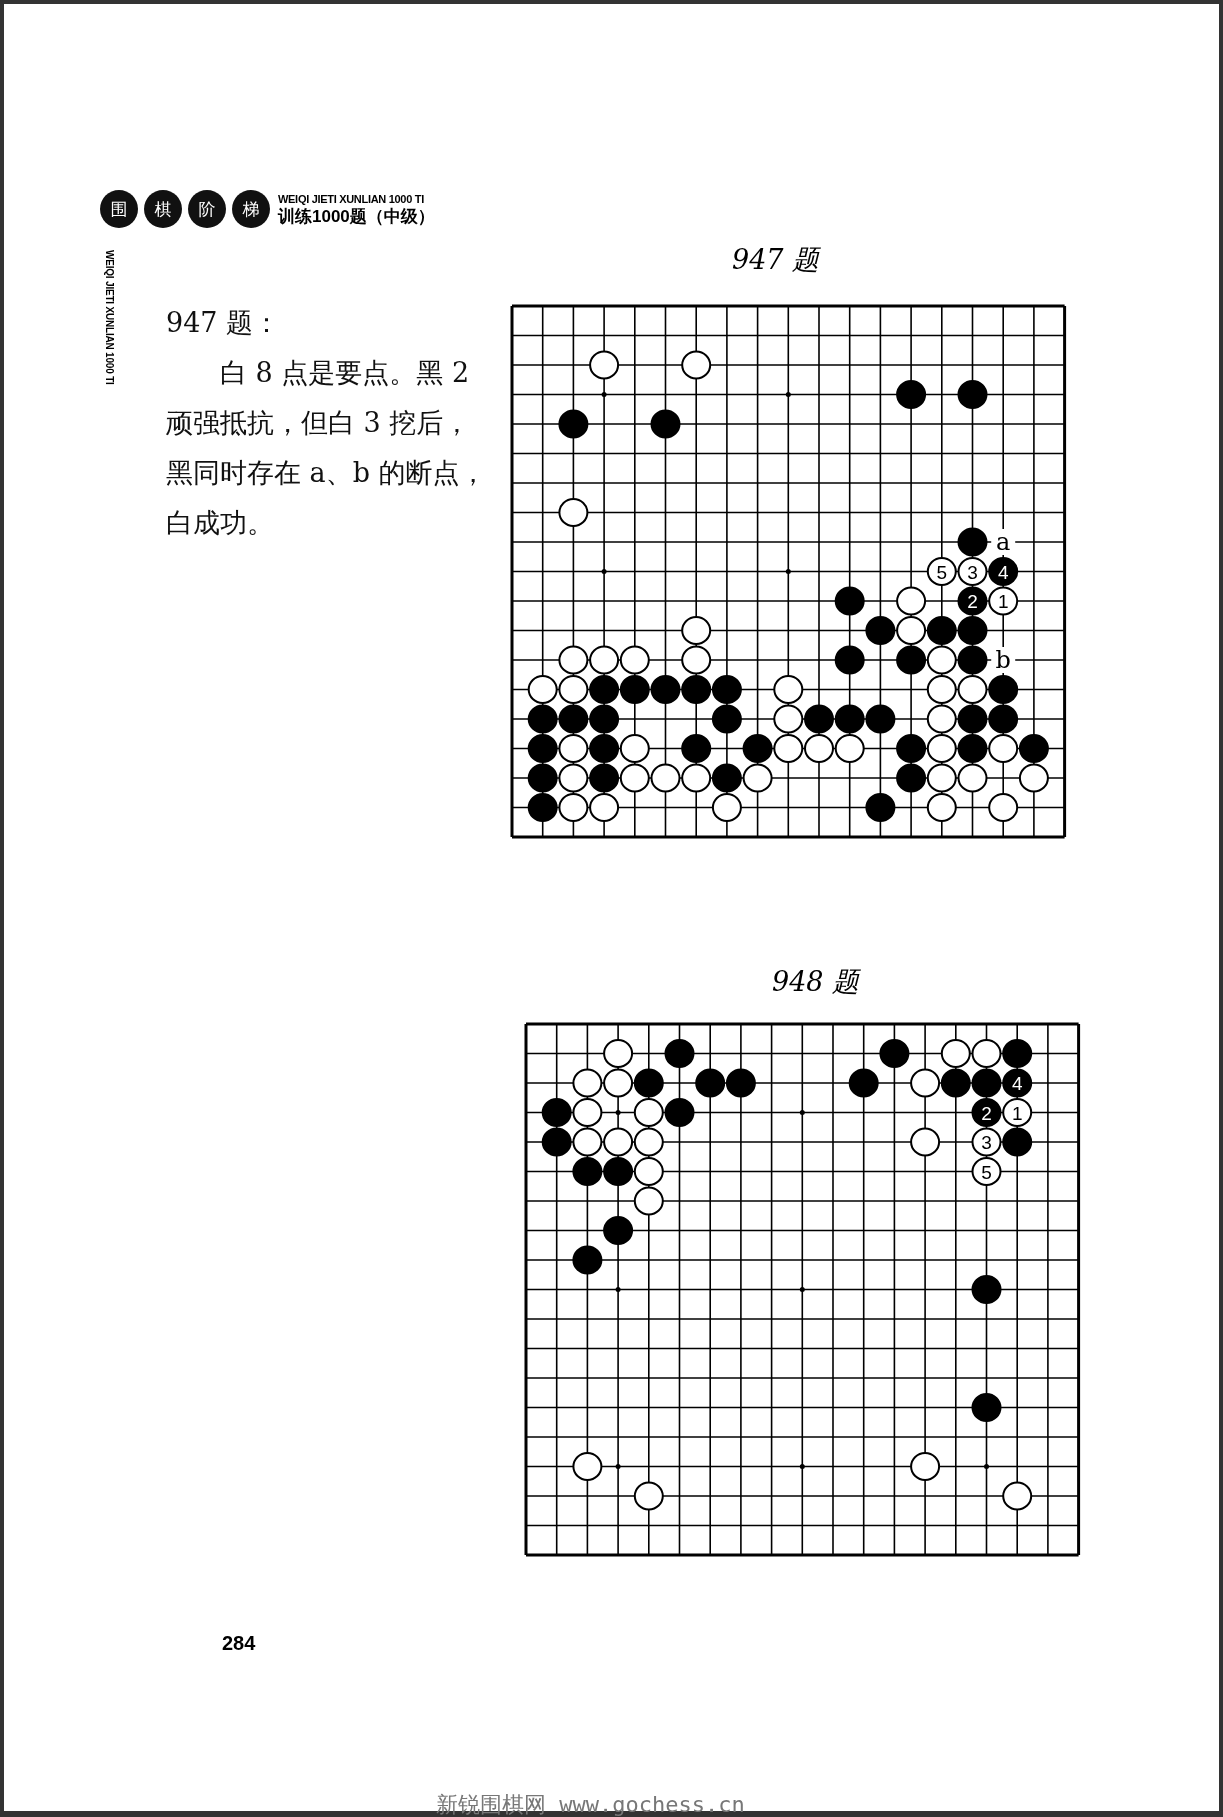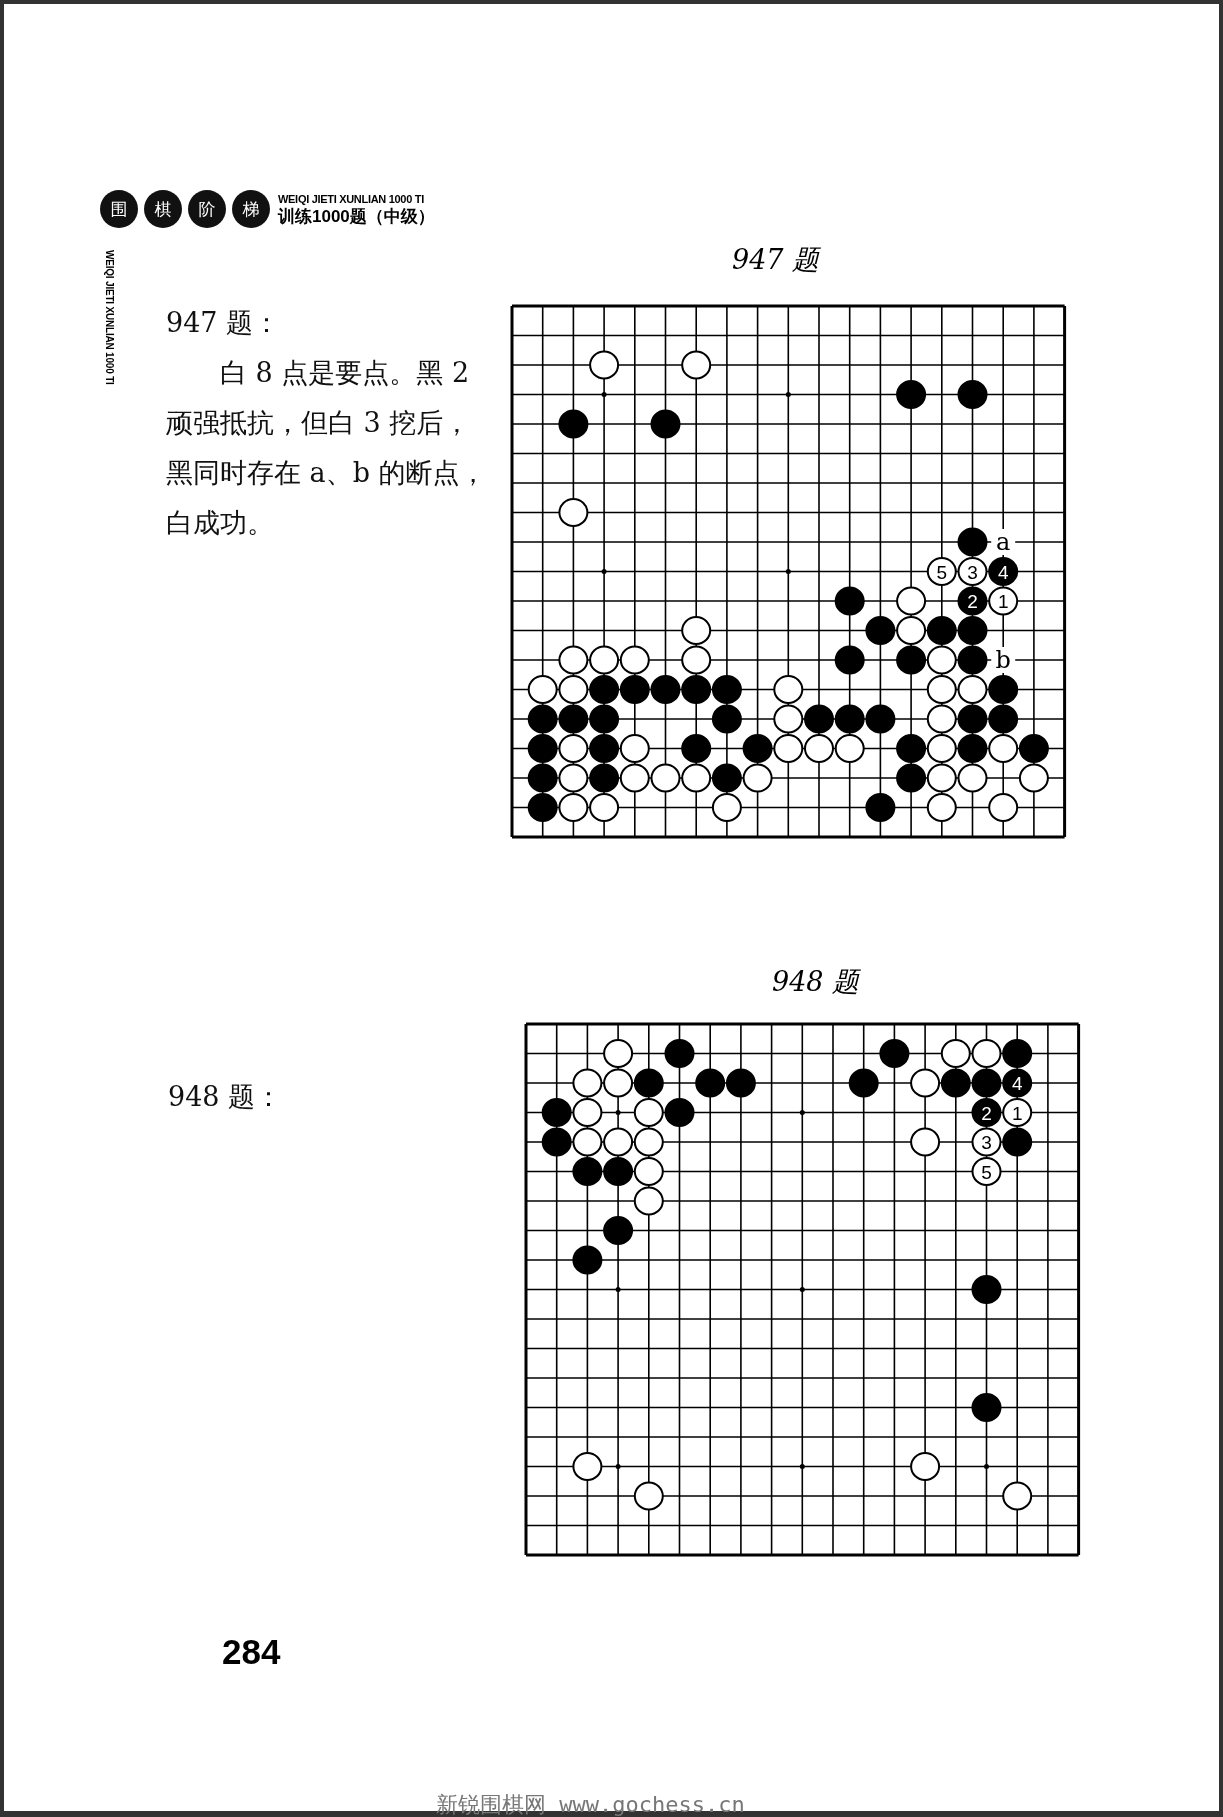--- a/index.html
+++ b/index.html
@@ -9,21 +9,21 @@
   .logo-circle { width:38px; height:38px; border-radius:50%; background:#111; color:#fff; font-size:17px; display:flex; align-items:center; justify-content:center; margin-right:6px; font-family:"DejaVu Sans", sans-serif; }
   .header-text { margin-left:2px; line-height:1; font-family:"Liberation Sans", sans-serif; font-weight:bold; }
   .header-en { font-size:11px; letter-spacing:-0.3px; }
   .header-cn { font-size:17px; margin-top:3px; }
   .side-text { position:absolute; left:100px; top:246px; writing-mode:vertical-rl; font-family:"Liberation Sans", sans-serif; font-weight:bold; font-size:10px; letter-spacing:-0.2px; }
   .board-title { position:absolute; font-size:27px; font-family:"DejaVu Serif", serif;font-style:italic; }
   .problem-text { position:absolute; font-size:27px; line-height:50px; font-family:"DejaVu Serif", serif; color:#111; }
   .problem-text .label { display:block; }
   .problem-text .body { display:block; text-indent:2em; width:330px; }
   .board { position:absolute; }
-  .page-number { position:absolute; left:218px; top:1628px; font-size:35px; font-family:"Liberation Sans", sans-serif; font-weight:bold;text-align:right; }
+  .page-number { position:absolute; left:218px; top:1628px; font-size:20px; font-family:"Liberation Sans", sans-serif; font-weight:bold;text-align:right; }
   .watermark { position:absolute; left:432px; top:1786px; font-size:22px; color:#777; font-family:"DejaVu Sans Mono", monospace; }
 </style>
 </head>
 <body>
 
 <div class="page">
 
   <div class="header">
     <div class="logo-circle">围</div>
     <div class="logo-circle">棋</div>
@@ -345,21 +345,20 @@
       <g>
         <ellipse cx="437.8" cy="509.5" rx="14" ry="13.5" fill="#fff" stroke="#000" stroke-width="2"></ellipse>
       </g>
       <g>
         <ellipse cx="499.2" cy="509.5" rx="14" ry="13.5" fill="#fff" stroke="#000" stroke-width="2"></ellipse>
       </g>
     </svg>
 
   <div class="board-title" style="left:768px; top:960px;">948 题</div>
   <div class="problem-text" style="left:164px; top:1068px;">
-    <span class="label">948 题：</span>
   </div>
   <svg class="board" id="board-1" style="left:514px; top:1012px;" width="570" height="546">
       <line x1="8" y1="8" x2="560.6" y2="8" stroke="#000" stroke-width="3"></line>
       <line x1="8" y1="8" x2="8" y2="539" stroke="#000" stroke-width="3"></line>
       <line x1="8" y1="37.5" x2="560.6" y2="37.5" stroke="#000" stroke-width="1.6"></line>
       <line x1="38.7" y1="8" x2="38.7" y2="539" stroke="#000" stroke-width="1.6"></line>
       <line x1="8" y1="67" x2="560.6" y2="67" stroke="#000" stroke-width="1.6"></line>
       <line x1="69.4" y1="8" x2="69.4" y2="539" stroke="#000" stroke-width="1.6"></line>
       <line x1="8" y1="96.5" x2="560.6" y2="96.5" stroke="#000" stroke-width="1.6"></line>
       <line x1="100.1" y1="8" x2="100.1" y2="539" stroke="#000" stroke-width="1.6"></line>

